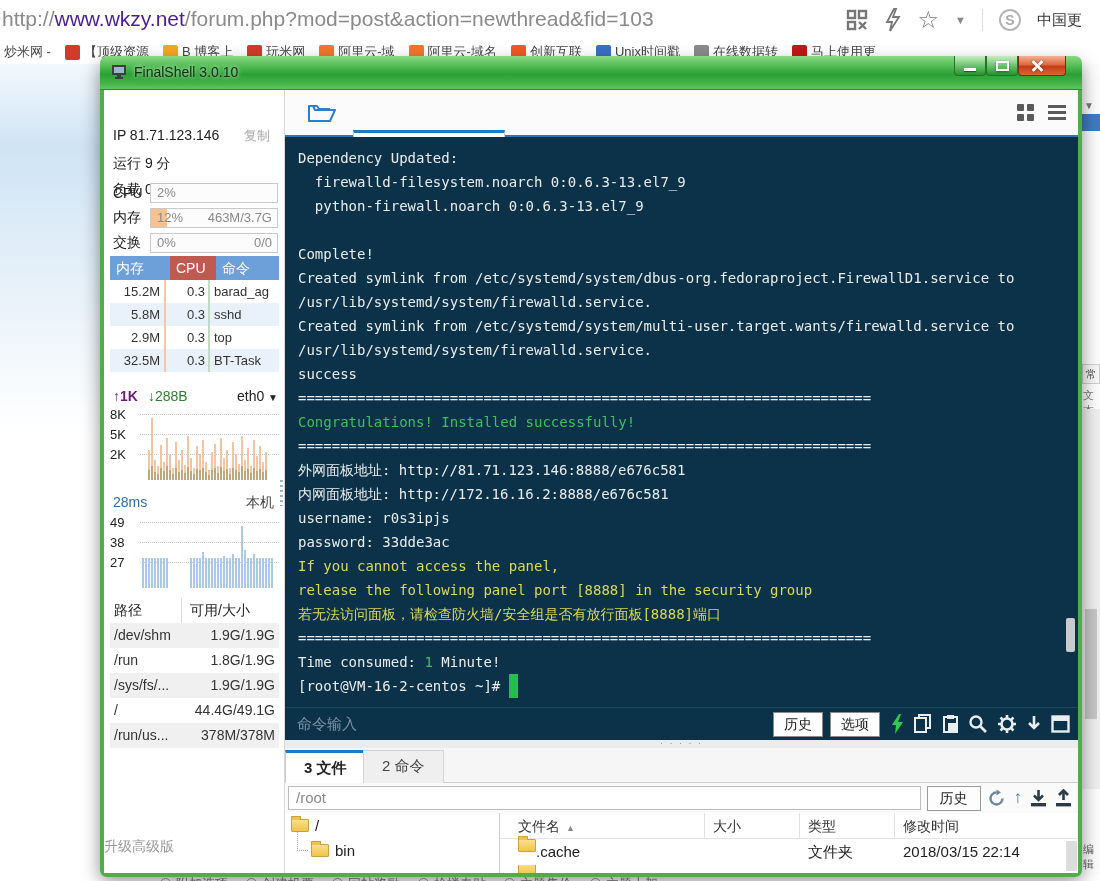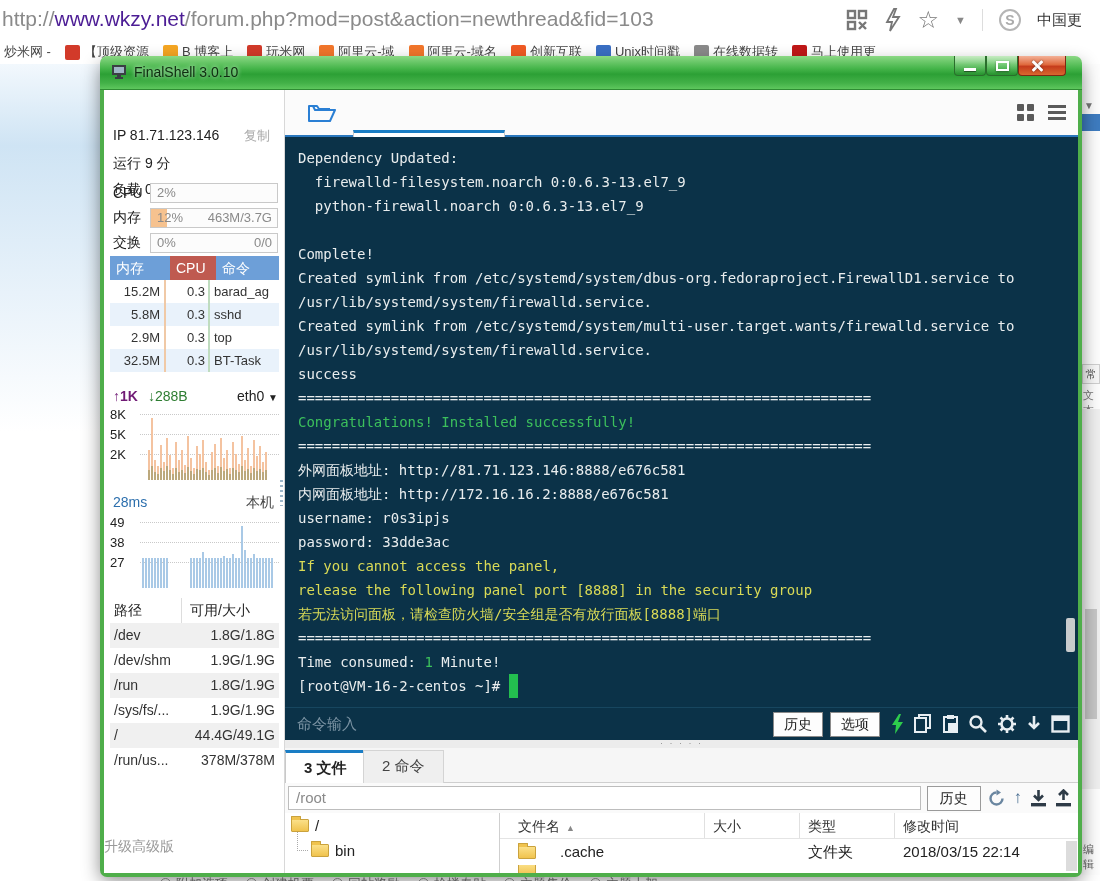--- a/index.html
+++ b/index.html
@@ -149,21 +149,21 @@
   .folder { position:relative; width:18px; height:13px; background:linear-gradient(180deg,#fbe089,#f0c34e); border:1px solid #caa23d; border-radius:1px; flex:0 0 18px;}
   .folder::before { content:""; position:absolute; left:-1px; top:-4px; width:8px; height:3px; background:#f0c34e; border:1px solid #caa23d; border-bottom:none; border-radius:1px 1px 0 0; }
   .flist { position:absolute; left:215px; top:0; right:0; height:60px; }
   .flist-hd { display:flex; height:26px; line-height:26px; font-size:14px; color:#333; border-bottom:1px solid #e4e4e4; }
   .col-name { width:205px; padding-left:18px; border-right:1px solid #e0e0e0; }
   .col-size { width:95px; padding-left:8px; border-right:1px solid #e0e0e0; }
   .col-type { width:95px; padding-left:8px; border-right:1px solid #e0e0e0; }
   .col-time { flex:1; padding-left:8px; }
   .sort-caret { font-size:9px; color:#888; margin-left:6px; }
   .frow { display:flex; height:26px; line-height:26px; font-size:15px; color:#222; align-items:center; }
-  .frow .col-name { display:flex; align-items:center; gap:24px; border-right:none; }
+  .frow .col-name { display:flex; align-items:flex-start; gap:0; border-right:none; }
   .frow .col-size,.frow .col-type,.frow .col-time { border-right:none; }
   .flist-scroll { position:absolute; right:1px; top:28px; width:11px; height:30px; background:#dcdcdc; }
   svg { display:block; }
 </style>
 </head>
 <body>
 
 <div class="screen">
 
   <div class="url-bar">
@@ -681,24 +681,20 @@
             </div>
           </div>
 
         <div class="dtable">
           <div class="hd2">
             <span>路径</span>
             <span>可用/大小</span>
           </div>
           <div id="disk-rows">
               <div class="drow">
-                <span class="d-path">/dev</span>
-                <span class="d-size">1.8G/1.8G</span>
-              </div>
-              <div class="drow">
                 <span class="d-path">/dev/shm</span>
                 <span class="d-size">1.9G/1.9G</span>
               </div>
               <div class="drow">
                 <span class="d-path">/run</span>
                 <span class="d-size">1.8G/1.9G</span>
               </div>
               <div class="drow">
                 <span class="d-path">/sys/fs/...</span>
                 <span class="d-size">1.9G/1.9G</span>

